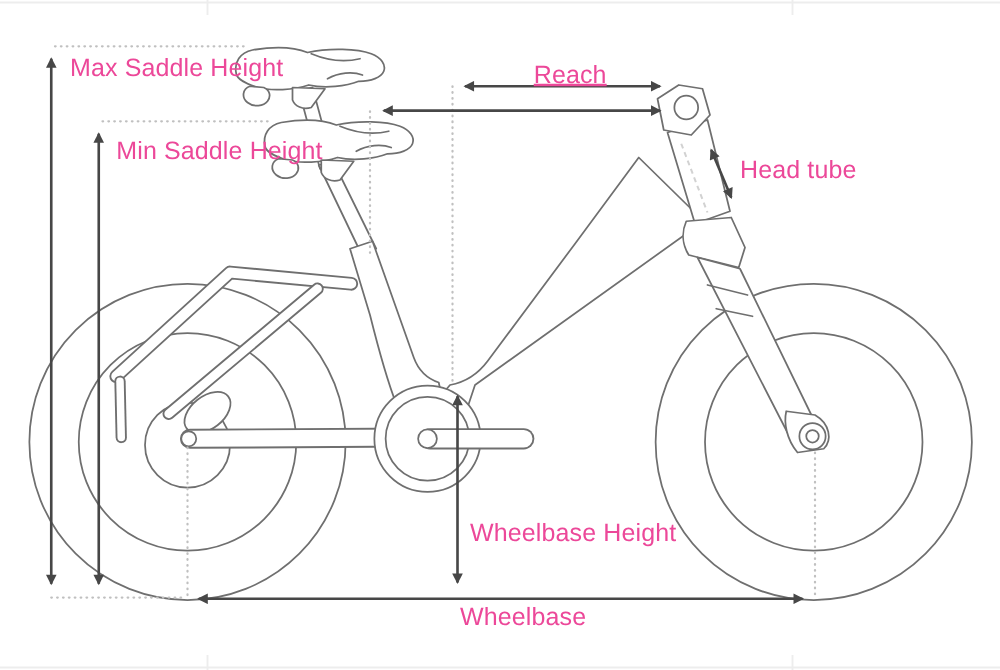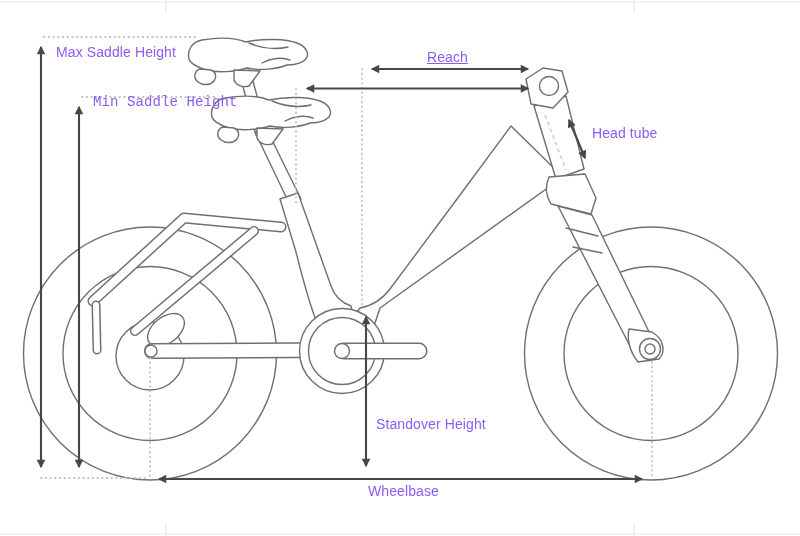--- a/index.html
+++ b/index.html
@@ -1,20 +1,20 @@
 <!DOCTYPE html>
 <html><head>
 <meta charset="utf-8">
 <style>
   html,body{margin:0;padding:0;background:#fff;}
   #stage{position:relative;width:800px;height:536px;background:#ffffff;overflow:hidden;
          font-family:"Liberation Sans",sans-serif;}
   #stage svg{position:absolute;left:0;top:0;}
-  .label{position:absolute;font-size:14px;line-height:1.15;font-weight:500;
-         color:#8b5cf6;white-space:nowrap;letter-spacing:.1px;}
+  .label{position:absolute;font-size:20px;line-height:1.15;font-weight:500;
+         color:#ec4899;white-space:nowrap;letter-spacing:.1px;}
   
   .bk{stroke:#6f6f6f;stroke-width:1.4;fill:none;stroke-linejoin:round;stroke-linecap:round;}
   .bkf{stroke:#6f6f6f;stroke-width:1.4;fill:#ffffff;stroke-linejoin:round;stroke-linecap:round;}
   .tube-o{stroke:#6f6f6f;fill:none;stroke-linecap:round;stroke-linejoin:round;}
   .tube-i{stroke:#ffffff;fill:none;stroke-linecap:round;stroke-linejoin:round;}
   .dim{stroke:#474747;stroke-width:2.1;fill:none;}
   .dot{stroke:#c0c0c0;stroke-width:1.8;fill:none;stroke-linecap:round;stroke-dasharray:.5 4.2;}
   .dash{stroke:#d2d2d2;stroke-width:1.6;fill:none;stroke-dasharray:4 3.2;}
   .faint{stroke:#ededed;stroke-width:1.5;fill:none;}
 </style>
@@ -143,19 +143,19 @@
     <line class="dim" x1="79" y1="107" x2="79" y2="467" marker-start="url(#ah)" marker-end="url(#ah)"></line>
     <line class="dim" x1="372" y1="69" x2="528" y2="69" marker-start="url(#ah)" marker-end="url(#ah)"></line>
     <line class="dim" x1="307" y1="88.5" x2="528" y2="88.5" marker-start="url(#ah)" marker-end="url(#ah)"></line>
     <line class="dim" x1="569" y1="120" x2="585" y2="158" marker-start="url(#ah)" marker-end="url(#ah)"></line>
     <line class="dim" x1="366" y1="317" x2="366" y2="466" marker-start="url(#ah)" marker-end="url(#ah)"></line>
     <line class="dim" x1="159" y1="479" x2="642" y2="479" marker-start="url(#ah)" marker-end="url(#ah)"></line>
   </g>
 </svg>
 
   <div class="label" style="left:56px;top:44px;">Max Saddle Height</div>
-  <div class="label" style="left:93px;top:94px;font-family:Liberation Mono, monospace;">Min Saddle Height</div>
+  <div class="label" style="left:93px;top:110px;">Min Saddle Height</div>
   <div class="label" style="left:427px;top:49px;text-decoration:underline;">Reach</div>
   <div class="label" style="left:592px;top:125px;">Head tube</div>
-  <div class="label" style="left:376px;top:416px;">Standover Height</div>
+  <div class="label" style="left:376px;top:416px;">Wheelbase Height</div>
   <div class="label" style="left:368px;top:483px;">Wheelbase</div>
 
 </div>
 
 </body></html>

